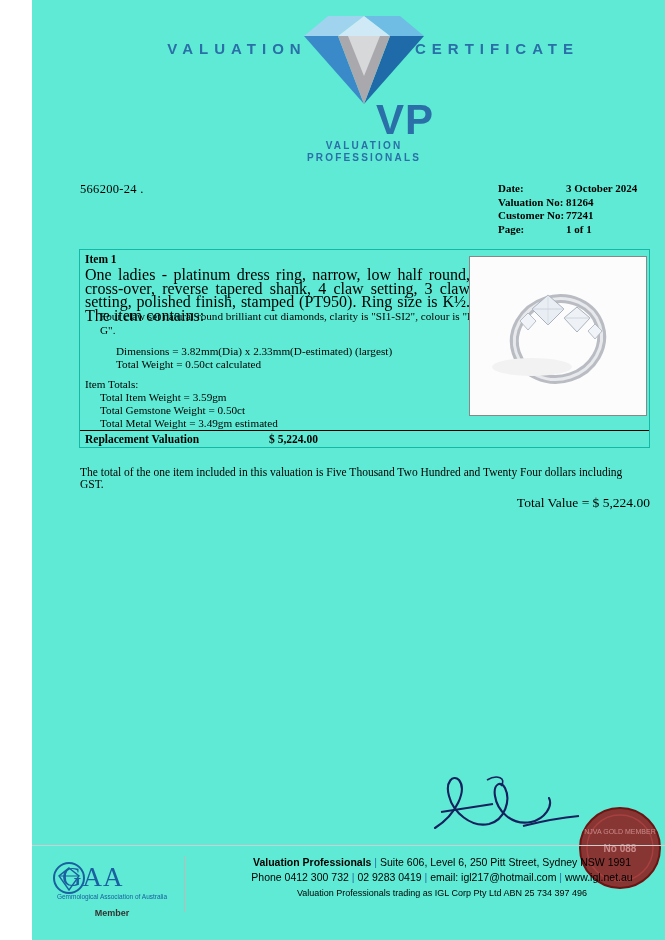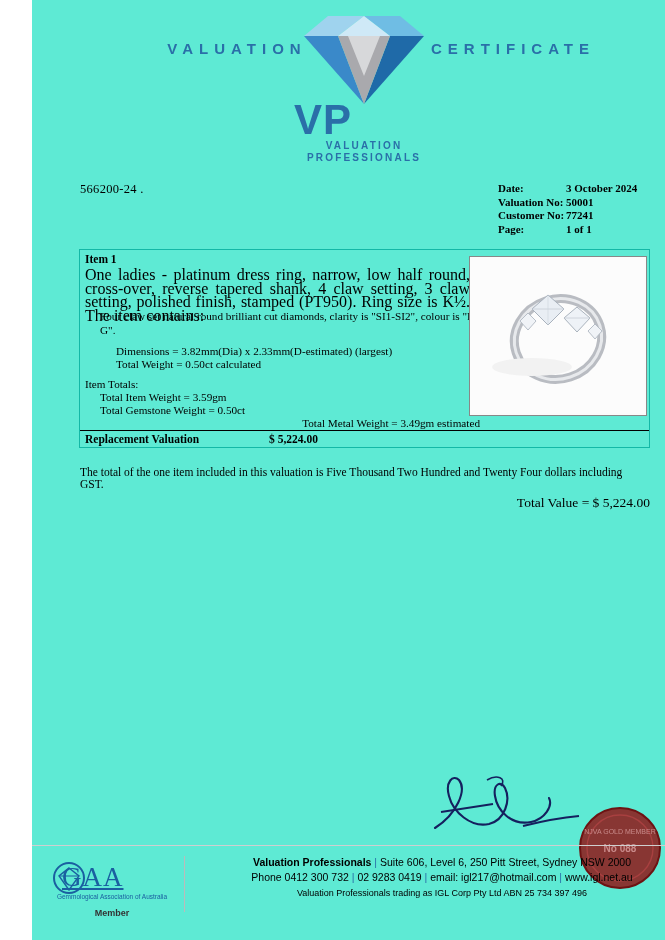--- a/index.html
+++ b/index.html
@@ -37,40 +37,40 @@
     width: 170px;
     text-align: center;
     font-family: "Liberation Sans", sans-serif;
     font-size: 15px;
     font-weight: bold;
     letter-spacing: 6px;
     color: #2a6fa8;
   }
   .header-word-right {
     position: absolute;
-    left: 396px; top: 32px;
+    left: 380px; top: 32px;
     width: 170px;
     text-align: center;
     font-family: "Liberation Sans", sans-serif;
     font-size: 15px;
     font-weight: bold;
     letter-spacing: 6px;
     color: #2a6fa8;
   }
   .logo-diamond {
     position: absolute;
     left: 272px; top: 8px;
     width: 120px;
     height: 88px;
   }
   .vp-text {
     position: absolute;
     left: 262px; top: 88px;
     width: 140px;
-    text-align: left;
+    text-align: right;
     font-family: "Liberation Sans", sans-serif;
     font-size: 42px;
     font-weight: bold;
     color: #2a6fa8;
     letter-spacing: 1px;
   }
   .vp-sub {
     position: absolute;
     left: 252px; top: 132px;
     width: 160px;
@@ -226,21 +226,20 @@
     width: 130px;
     height: 60px;
   }
   .gaa-text {
     position: absolute;
     left: 30px; top: 862px;
     font-family: "Liberation Serif", serif;
     font-size: 27px;
     color: #1a5fa0;
     letter-spacing: 1px;
-    text-decoration: underline;
   }
   .gaa-sub {
     position: absolute;
     left: 10px; top: 893px;
     font-family: "Liberation Sans", sans-serif;
     font-size: 6.5px;
     color: #1a5fa0;
     width: 140px;
     text-align: center;
   }
@@ -317,21 +316,21 @@
 
   <div class="doc-id">566200-24 .</div>
 
   <div class="meta">
     <div class="meta-row">
       <span class="meta-label">Date:</span>
       <span class="meta-value">3 October 2024</span>
     </div>
     <div class="meta-row">
       <span class="meta-label">Valuation No:</span>
-      <span class="meta-value">50001</span>
+      <span class="meta-value">81264</span>
     </div>
     <div class="meta-row">
       <span class="meta-label">Customer No:</span>
       <span class="meta-value">77241</span>
     </div>
     <div class="meta-row">
       <span class="meta-label">Page:</span>
       <span class="meta-value">1 of 1</span>
     </div>
   </div>
@@ -340,21 +339,21 @@
   <div class="main-box">
     <div class="item-head">Item 1</div>
     <div class="desc">One ladies - platinum dress ring, narrow, low half round, cross-over, reverse tapered shank, 4 claw setting, 3 claw setting, polished finish, stamped (PT950). Ring size is K½. The item contains:</div>
     <div class="sub-line" style="top:60px;">Four claw set natural round brilliant cut diamonds, clarity is "SI1-SI2", colour is "F-G".</div>
     <div class="sub-line indent2" style="top:95px;">Dimensions = 3.82mm(Dia) x 2.33mm(D-estimated) (largest)</div>
     <div class="sub-line indent2" style="top:108px;">Total Weight = 0.50ct calculated</div>
 
     <div class="totals-head">Item Totals:</div>
     <div class="sub-line" style="top:141px;">Total Item Weight = 3.59gm</div>
     <div class="sub-line" style="top:154px;">Total Gemstone Weight = 0.50ct</div>
-    <div class="sub-line" style="top:167px;text-align:right;">Total Metal Weight = 3.49gm estimated</div>
+    <div class="sub-line" style="top:167px;">Total Metal Weight = 3.49gm estimated</div>
 
     <div class="divider"></div>
     <div class="repl">Replacement Valuation</div>
     <div class="repl-val">$ 5,224.00</div>
   </div>
 
   <div class="photo-frame">
     <svg class="ring-svg" width="174" height="156" viewBox="0 0 174 156">
       <rect x="0" y="0" width="174" height="156" fill="#fcfcfc"></rect>
       <g transform="translate(88,82) rotate(-18)">
@@ -414,20 +413,20 @@
       <path d="M7,18 L27,18" stroke="#1a5fa0" stroke-width="1"></path>
     </svg>
   </div>
   <div class="gaa-text">GAA</div>
   <div class="gaa-sub">Gemmological Association of Australia</div>
   <div class="gaa-member">Member</div>
 
   <div class="footer-divider"></div>
 
   <div class="footer-line1">
-    <b>Valuation Professionals</b><span class="sep"> | </span><span>Suite 606, Level 6, 250 Pitt Street, Sydney NSW 2000</span>
+    <b>Valuation Professionals</b><span class="sep"> | </span><span>Suite 606, Level 6, 250 Pitt Street, Sydney NSW 1991</span>
   </div>
   <div class="footer-line2">
     <span>Phone 0412 300 732</span><span class="sep"> | </span><span>02 9283 0419</span><span class="sep"> | </span><span>email: igl217@hotmail.com</span><span class="sep"> | </span><span>www.igl.net.au</span>
   </div>
   <div class="footer-line3">Valuation Professionals trading as IGL Corp Pty Ltd  ABN 25 734 397 496</div>
 
 </div>
 
 </body></html>

